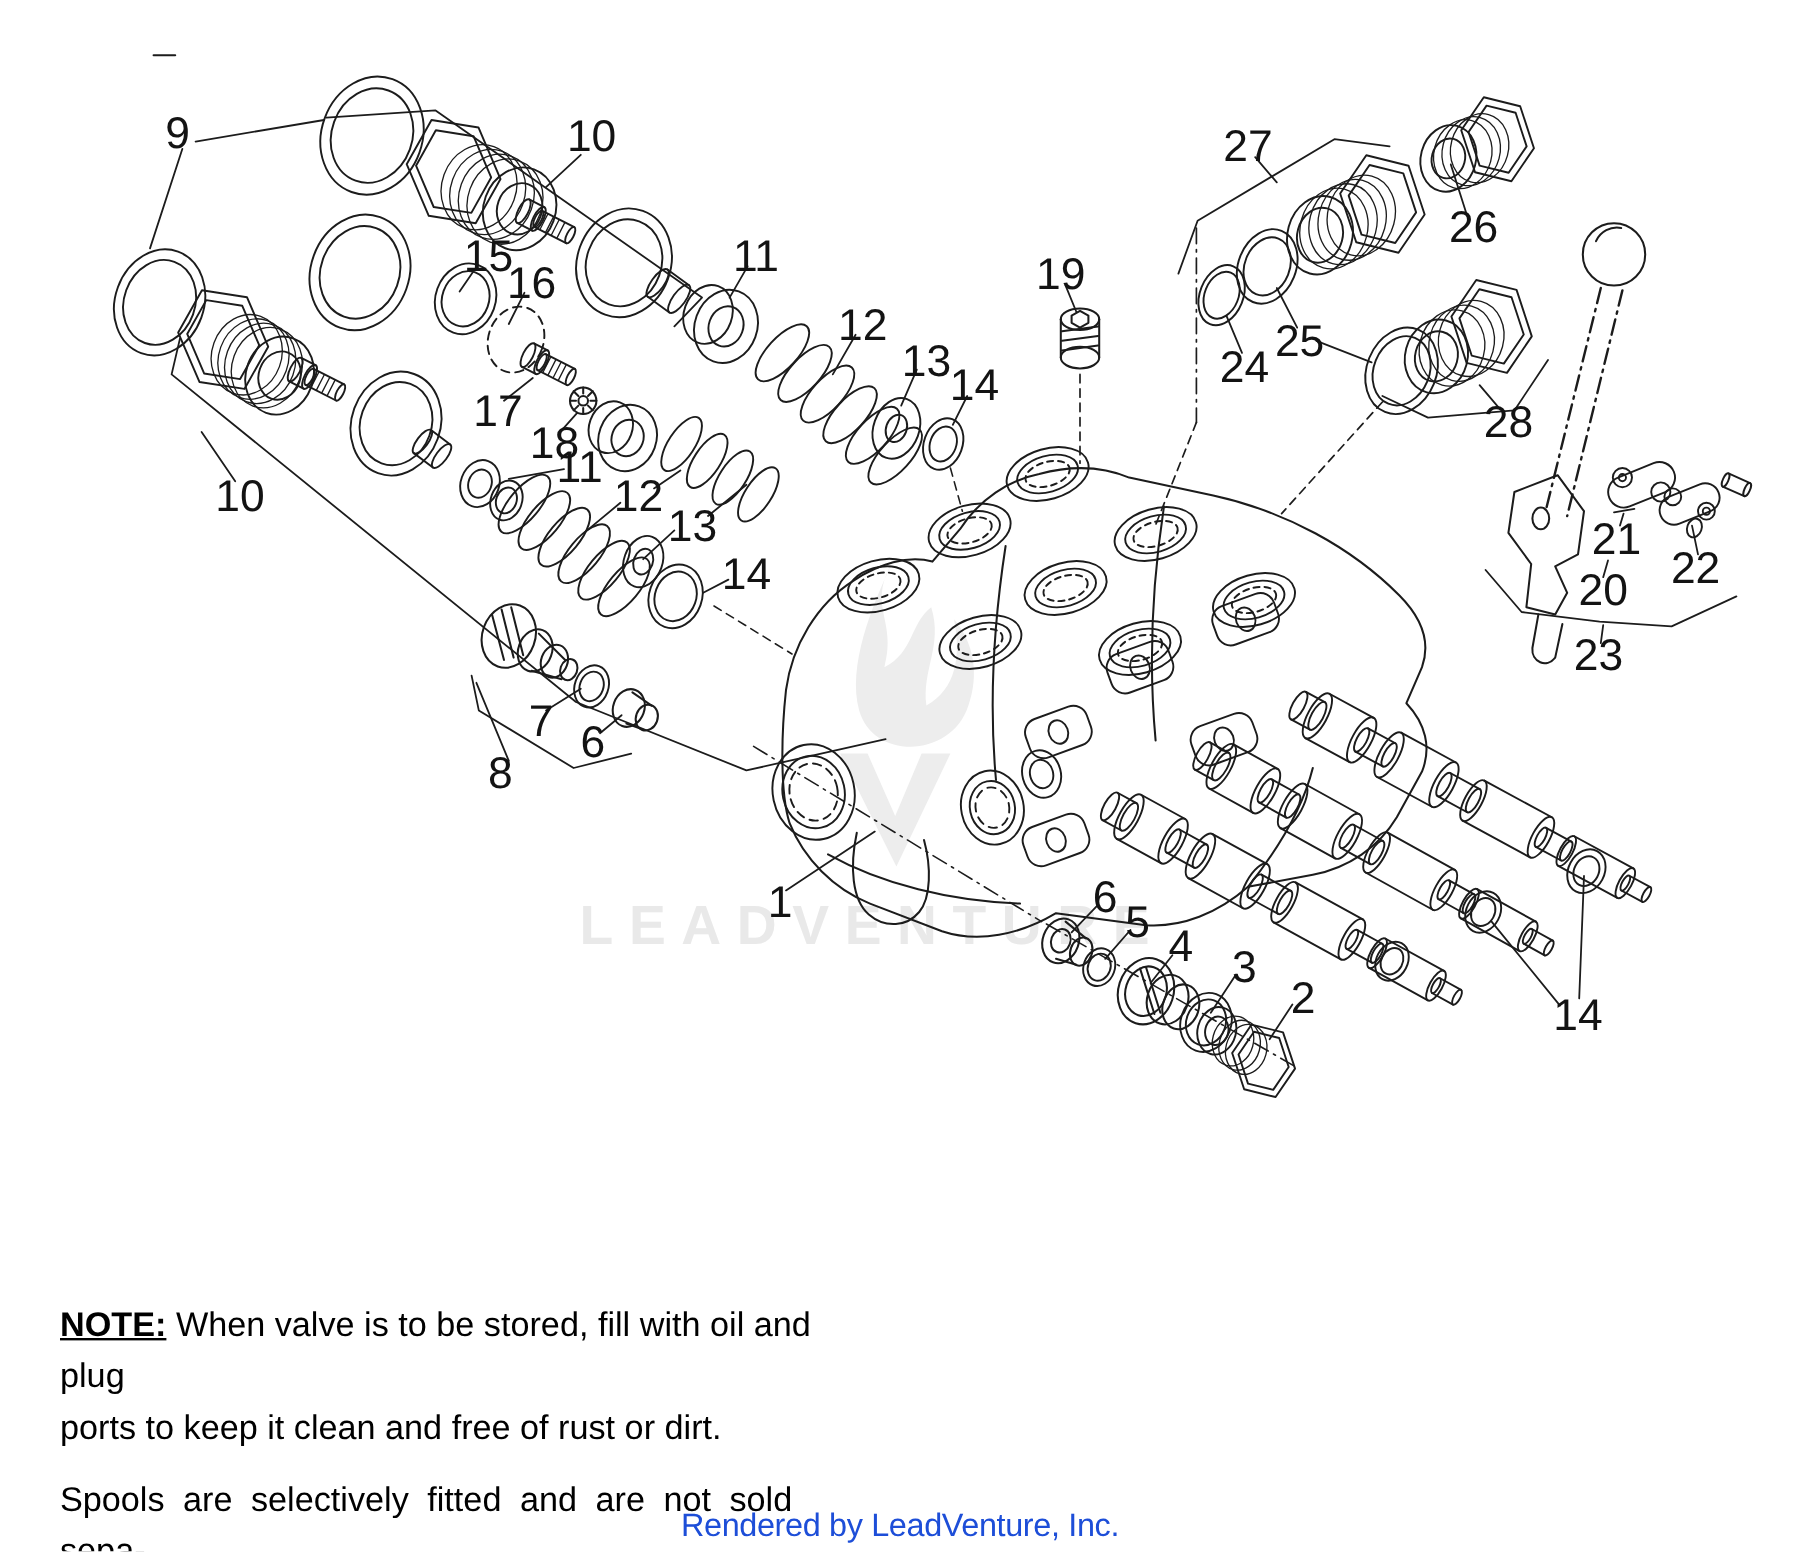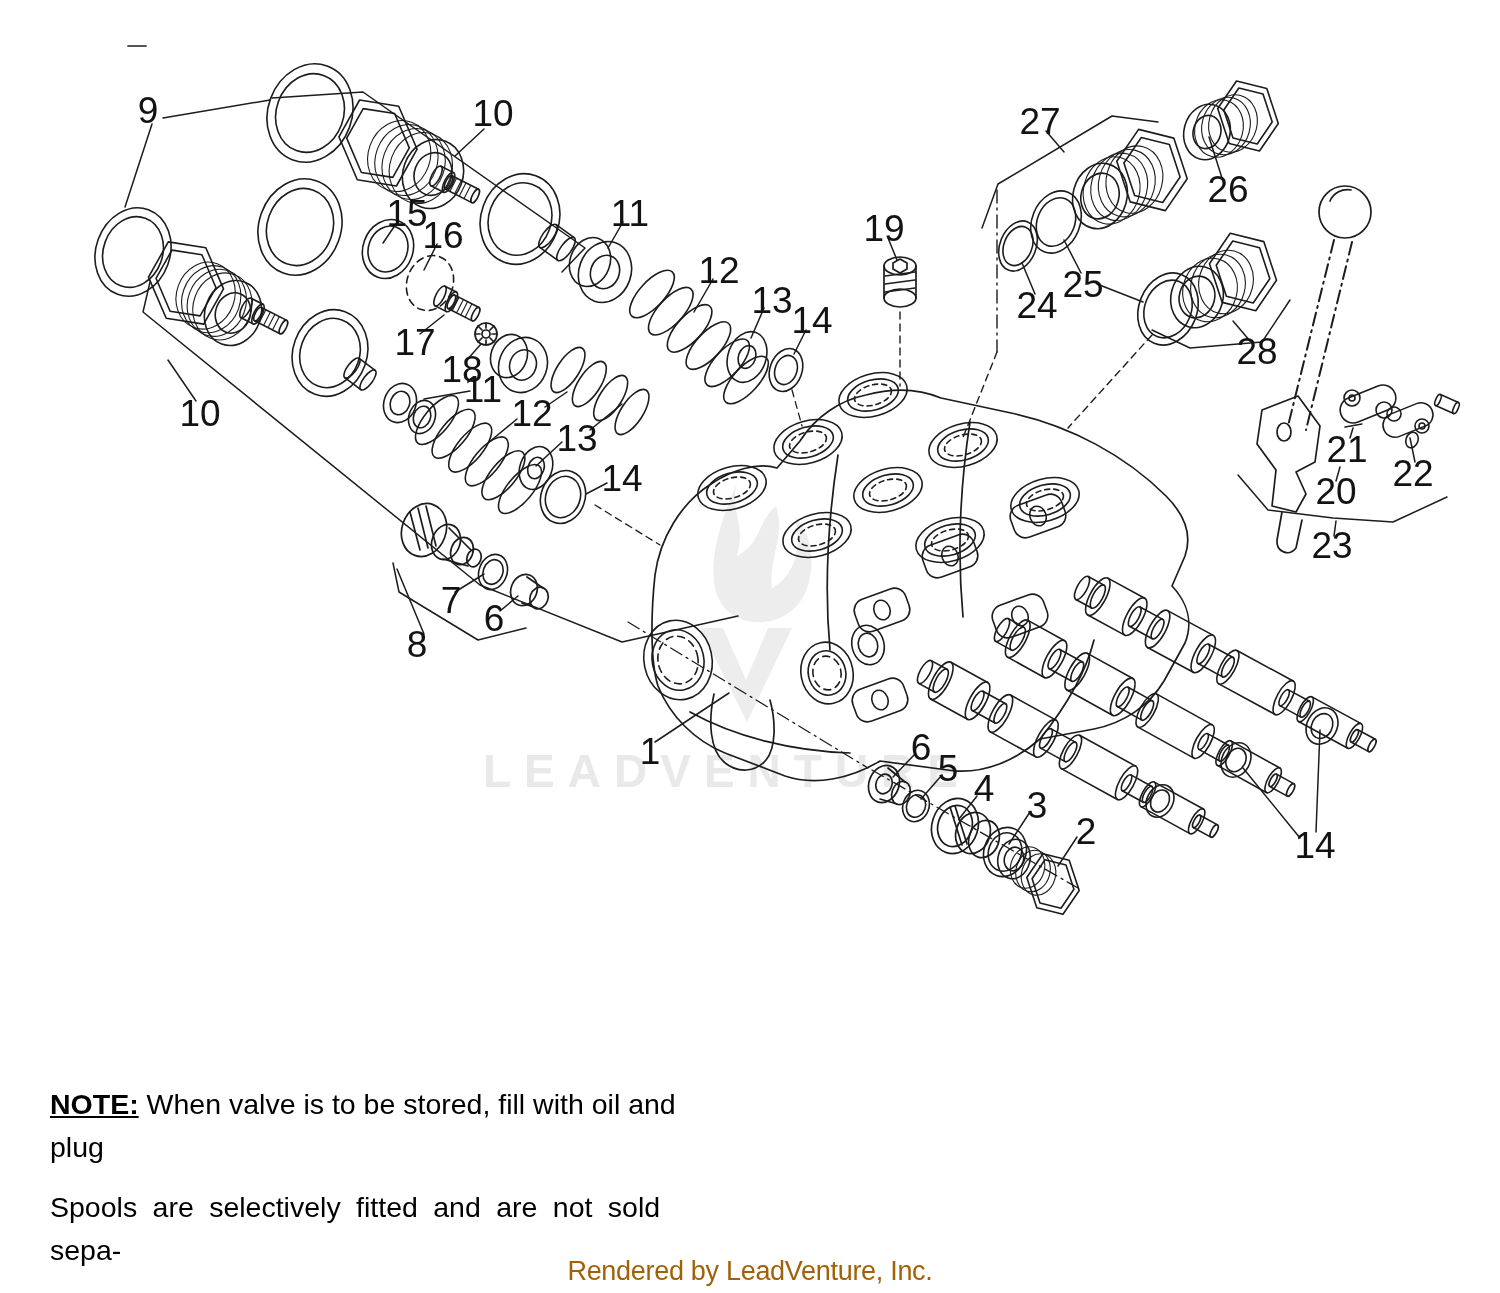--- a/index.html
+++ b/index.html
@@ -5,21 +5,21 @@
   html,body{margin:0;padding:0;background:#fff;}
   #page{position:relative;width:1500px;height:1293px;background:#ffffff;overflow:hidden;
         font-family:"Liberation Sans",sans-serif;}
   #art{position:absolute;left:0;top:0;}
   .note{position:absolute;left:50px;top:1083px;width:676px;color:#000;
         font-size:28.5px;line-height:43px;}
   .note .b{font-weight:bold;text-decoration:underline;}
   .note .p2{margin-top:17px;}
   .note .ws{word-spacing:7.5px;}
   .footer{position:absolute;left:0;top:1256px;width:100%;text-align:center;
-          color:#a16207;font-size:27px;letter-spacing:-0.3px;}
+          color:#1d4ed8;font-size:27px;letter-spacing:-0.3px;}
   text.callout{font-family:"Liberation Sans",sans-serif;font-size:37px;fill:#131313;}
   #wmtext{font-family:"Liberation Sans",sans-serif;font-weight:bold;font-size:46px;
           letter-spacing:13px;fill:#e9e9e9;}
 </style>
 </head>
 <body>
 
 <div id="page">
 
   <svg id="art" width="1500" height="1293" viewBox="0 0 1500 1293">
@@ -529,18 +529,18 @@
         <text x="921" y="760" text-anchor="middle" class="callout">6</text>
         <text x="948" y="781" text-anchor="middle" class="callout">5</text>
         <text x="984" y="801" text-anchor="middle" class="callout">4</text>
         <text x="1037" y="818" text-anchor="middle" class="callout">3</text>
         <text x="1086" y="844" text-anchor="middle" class="callout">2</text>
         <text x="1315" y="858" text-anchor="middle" class="callout">14</text>
       </g>
   </svg>
 
   <div class="note">
-    <div class="p1"><span class="b">NOTE:</span><span> When valve is to be stored, fill with oil and plug</span><br></div>
+    <div class="p1"><span class="b">NOTE:</span><span> When valve is to be stored, fill with oil and plug</span><br><span>ports to keep it clean and free of rust or dirt.</span></div>
     <div class="p2"><span class="ws">Spools are selectively fitted and are not sold sepa-</span><br></div>
   </div>
 
   <div class="footer">Rendered by LeadVenture, Inc.</div>
 </div>
 
 </body></html>

